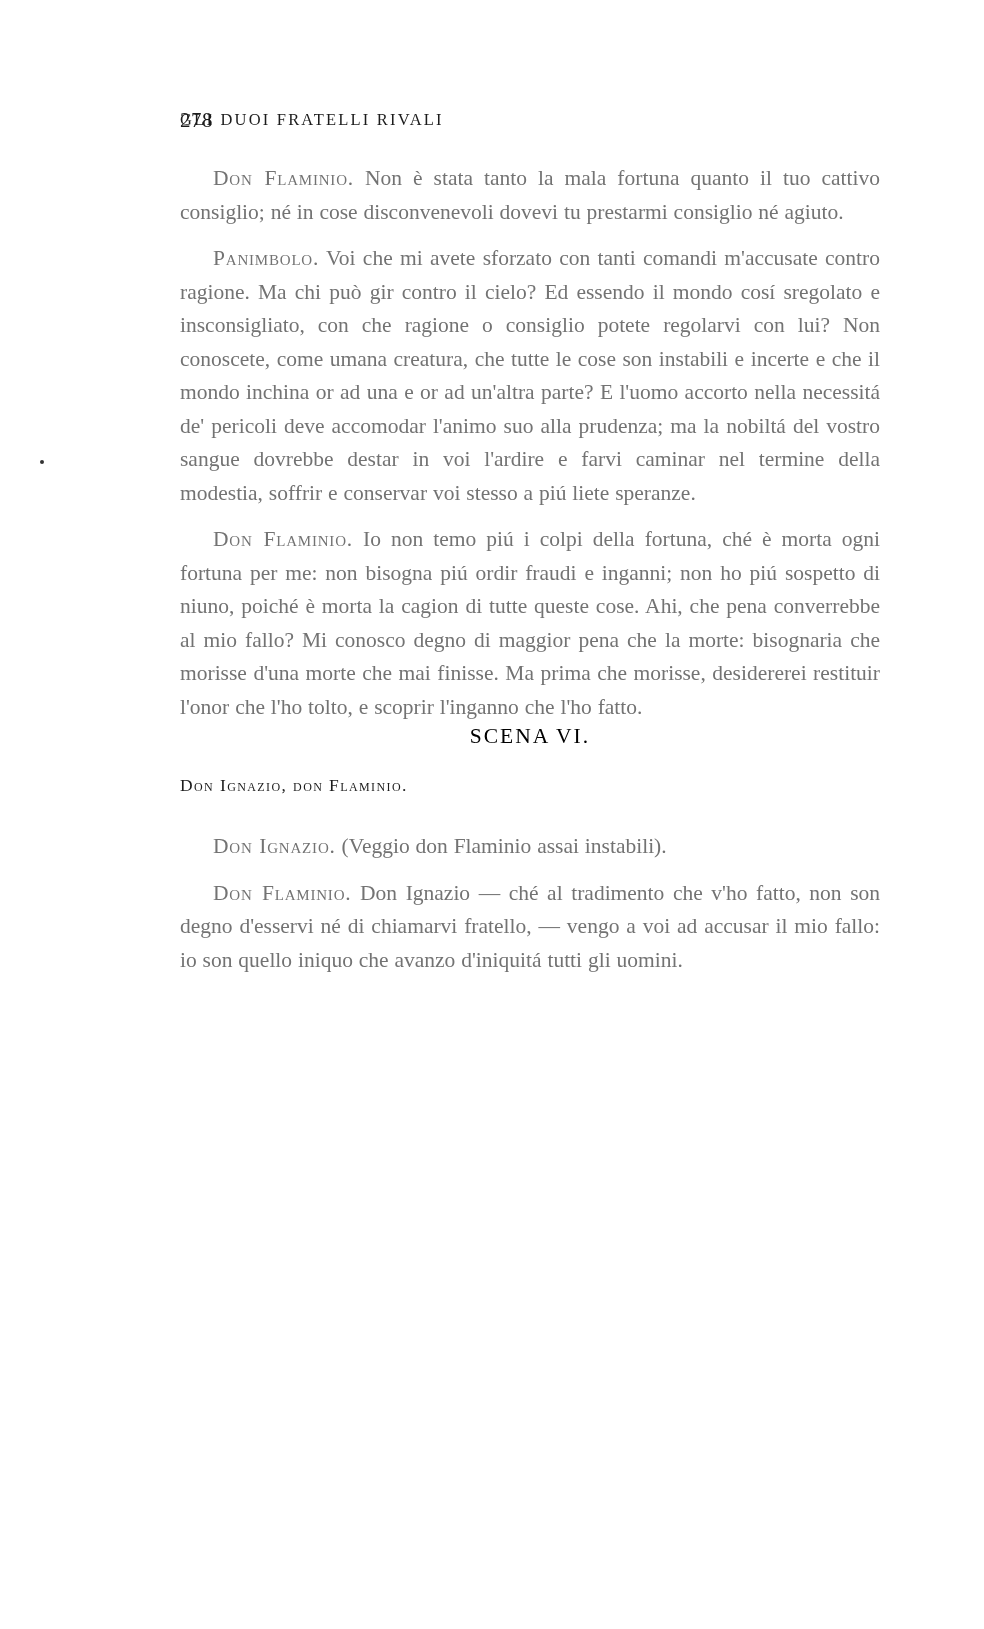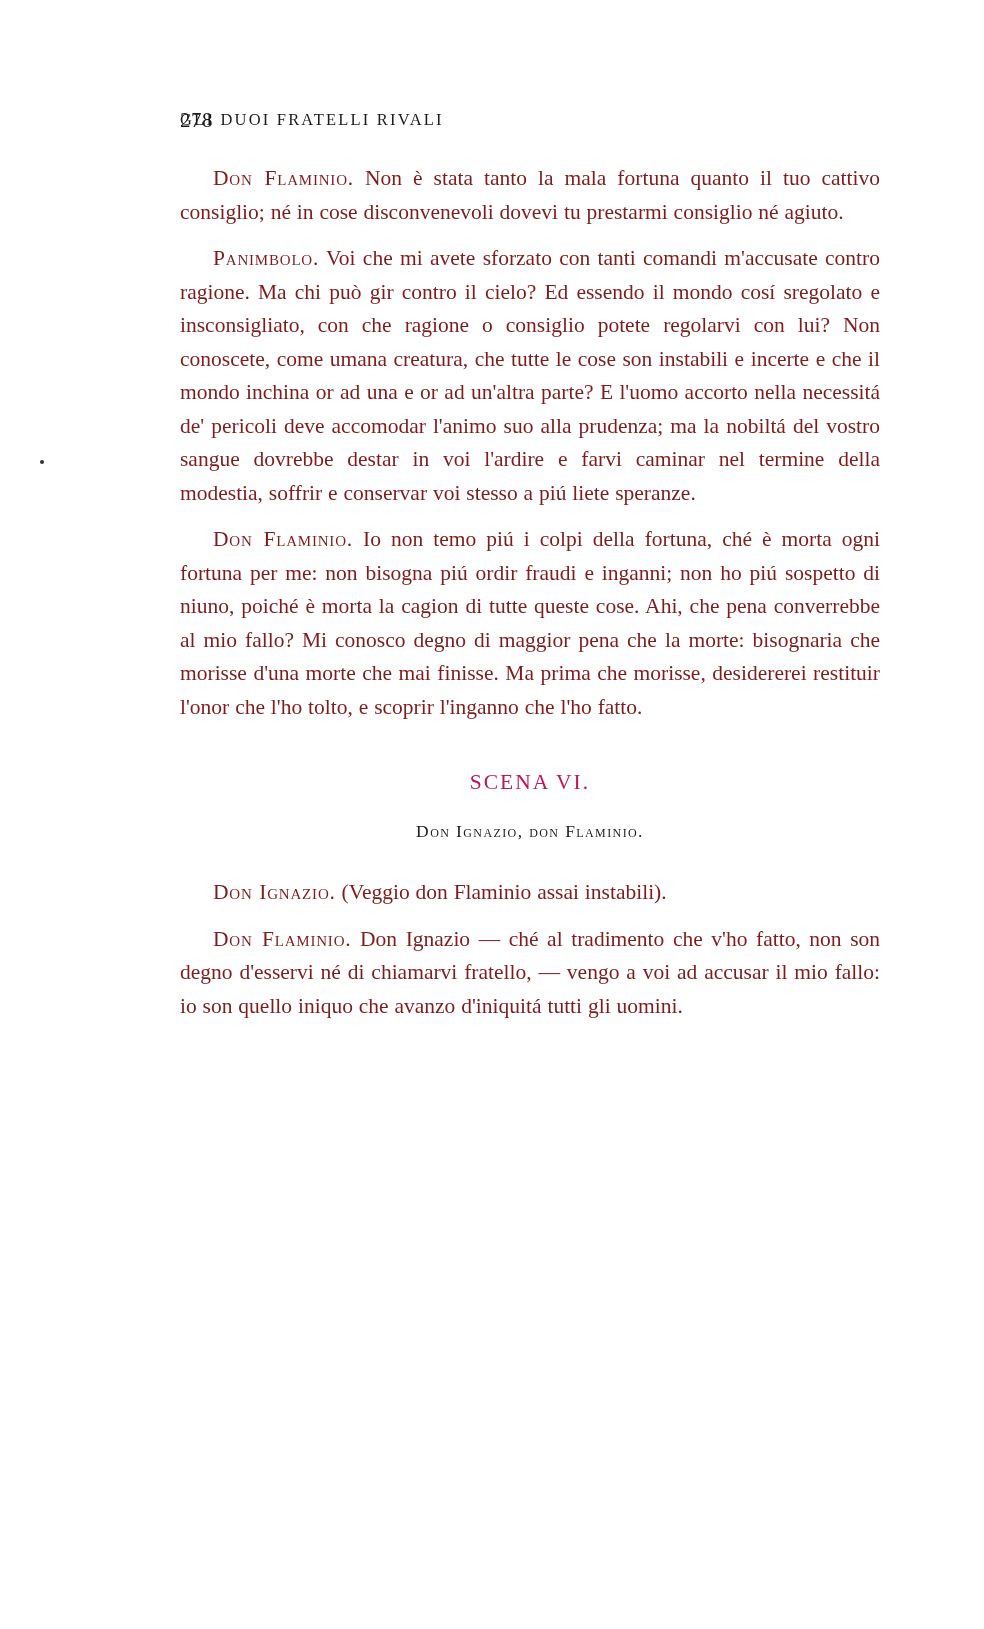--- a/index.html
+++ b/index.html
@@ -54,40 +54,38 @@
     left: 180px;
     width: 700px;
   }
   p.para {
     margin: 0;
     text-indent: 33px;
     font-size: 21.5px;
     line-height: 33.5px;
     text-align: justify;
     text-justify: inter-word;
-    color: #7f1d1d;
+    color: #737373;
     word-spacing: 0.5px;
   }
   p.para + p.para {
     margin-top: 13px;
   }
   .sc {
     font-variant: small-caps;
     letter-spacing: 0.8px;
   }
   .scene-head {
-    margin-top: 46px;
     text-align: center;
     font-size: 21.5px;
     letter-spacing: 2px;
-    color: #be185d;
+    color: #000000;
   }
   .scene-cast {
     margin-top: 26px;
-    text-align: center;
     font-size: 17.5px;
     letter-spacing: 1.4px;
     font-variant: small-caps;
     color: #1c1c1c;
   }
   .scene-gap {
     height: 34px;
   }
   .stray-dot {
     position: absolute;

